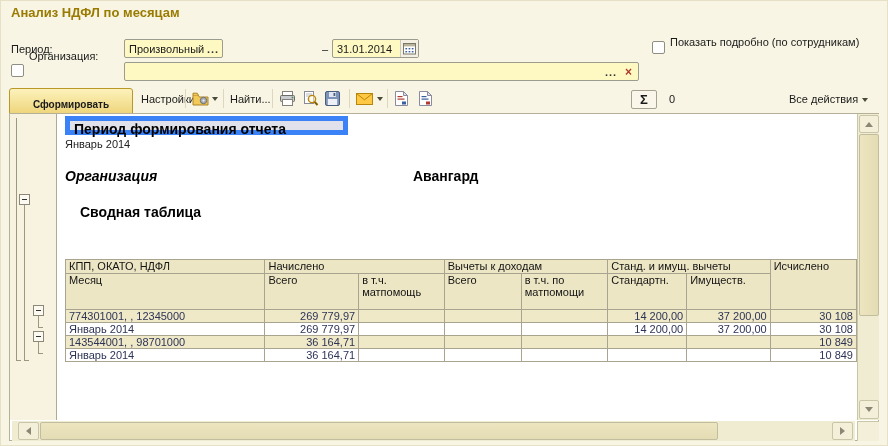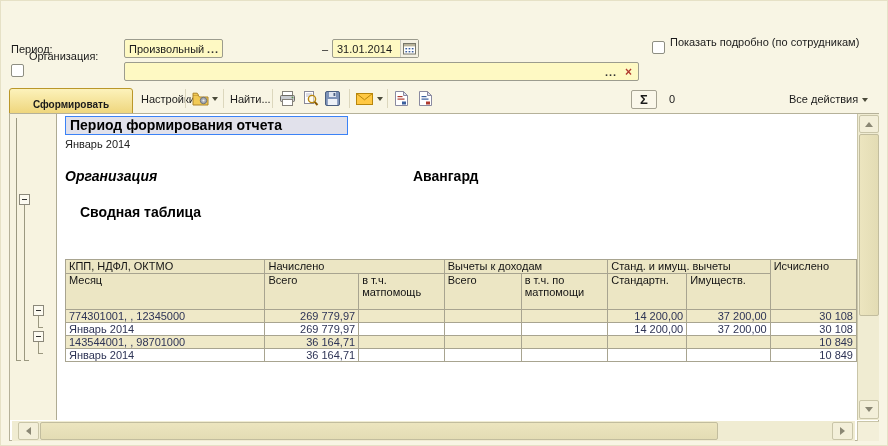--- a/index.html
+++ b/index.html
@@ -27,21 +27,21 @@
   .drop { position:absolute; top:96px; width:0; height:0; border-left:3px solid transparent; border-right:3px solid transparent; border-top:4px solid #4a4a3a; }
   .sigma { position:absolute; left:630px; top:89px; width:26px; height:19px; border:1px solid #a5a292; border-radius:2px; background:#faf7ea; display:flex; align-items:center; justify-content:center; font-weight:bold; font-size:13px; cursor:pointer; }
   .allact { position:absolute; left:788px; top:92px; cursor:pointer; }
   .allact .tri { display:inline-block; width:0; height:0; border-left:3px solid transparent; border-right:3px solid transparent; border-top:4px solid #4a4a3a; margin-left:4px; vertical-align:middle; }
 
   
   .report { position:absolute; left:8px; top:112px; width:870px; height:328px; border:1px solid #b5b199; background:#fff; }
   .rmargin { position:absolute; left:0; top:0; width:47px; height:306px; background:#f7f3e0; border-right:1px solid #afab93; }
   .rcontent { position:absolute; left:48px; top:0; width:799px; height:306px; background:#fff; overflow:hidden; }
 
-  .period-cell { position:absolute; left:7px; top:2px; width:283px; height:19px; background:#e1e1eb; border:1px solid #3b82f6; font-size:14px; font-weight:bold; padding:0 4px; color:#000; }
+  .period-cell { position:absolute; left:7px; top:2px; width:283px; height:19px; background:#e1e1eb; border:5px solid #3b82f6; font-size:14px; font-weight:bold; padding:0 4px; color:#000; }
   .small-text { position:absolute; left:7px; top:24px; font-size:11px; color:#222; }
   .big { position:absolute; font-size:14px; font-weight:bold; color:#000; }
 
   table.rep { position:absolute; left:7px; top:145px; border-collapse:collapse; table-layout:fixed; font-size:11px; color:#2e3456; }
   table.rep td { border:1px solid #a8a490; padding:0 3px; line-height:12px; overflow:hidden; white-space:nowrap; }
   tr.th1 td, tr.th2 td { background:#ece6c4; color:#141414; vertical-align:top; }
   tr.th2 td { height:36px; white-space:normal; }
   tr.th1 td { height:14px; }
   tr.r-group td { background:#efe9c8; height:13px; }
   tr.r-detail td { background:#ffffff; height:13px; }
@@ -65,20 +65,21 @@
   .arr-dn { width:0;height:0;border-left:4px solid transparent;border-right:4px solid transparent;border-top:5px solid #8a8774; }
   .arr-lf { width:0;height:0;border-top:4px solid transparent;border-bottom:4px solid transparent;border-right:5px solid #8a8774; }
   .arr-rt { width:0;height:0;border-top:4px solid transparent;border-bottom:4px solid transparent;border-left:5px solid #8a8774; }
   .corner { position:absolute; left:847px; top:307px; width:22px; height:20px; background:#f3efd9; border-left:1px solid #c9c5a8; border-top:1px solid #c9c5a8; }
 </style>
 </head>
 <body>
 
 <div class="page">
 
+  <div class="title">Анализ НДФЛ по месяцам</div>
 
   <span class="lbl" style="left:10px; top:42px;">Период:</span>
   <div class="field" style="left:123px; top:38px; width:99px;">
     <span class="val">Произвольный</span>
     <span class="fbtn noborder">...</span>
   </div>
   <span class="lbl" style="left:321px; top:42px;">–</span>
   <div class="field" style="left:331px; top:38px; width:87px;">
     <span class="val">31.01.2014</span>
     <span class="fbtn">
@@ -212,21 +213,21 @@
             <col style="width:96px">
             <col style="width:87px">
             <col style="width:80px">
           <col style="width:88px">
             <col style="width:80px">
             <col style="width:85px">
             <col style="width:88px">
         </colgroup>
         <tbody>
             <tr class="th1">
-          <td>КПП, НДФЛ, ОКТМО</td>
+          <td>КПП, ОКАТО, НДФЛ</td>
           <td colspan="2">Начислено</td>
           <td colspan="2">Вычеты к доходам</td>
           <td colspan="2">Станд. и имущ. вычеты</td>
           <td rowspan="2">Исчислено</td>
         </tr>
         <tr class="th2">
           <td>Месяц</td>
           <td>Всего</td>
           <td>в т.ч. матпомощь</td>
           <td>Всего</td>

